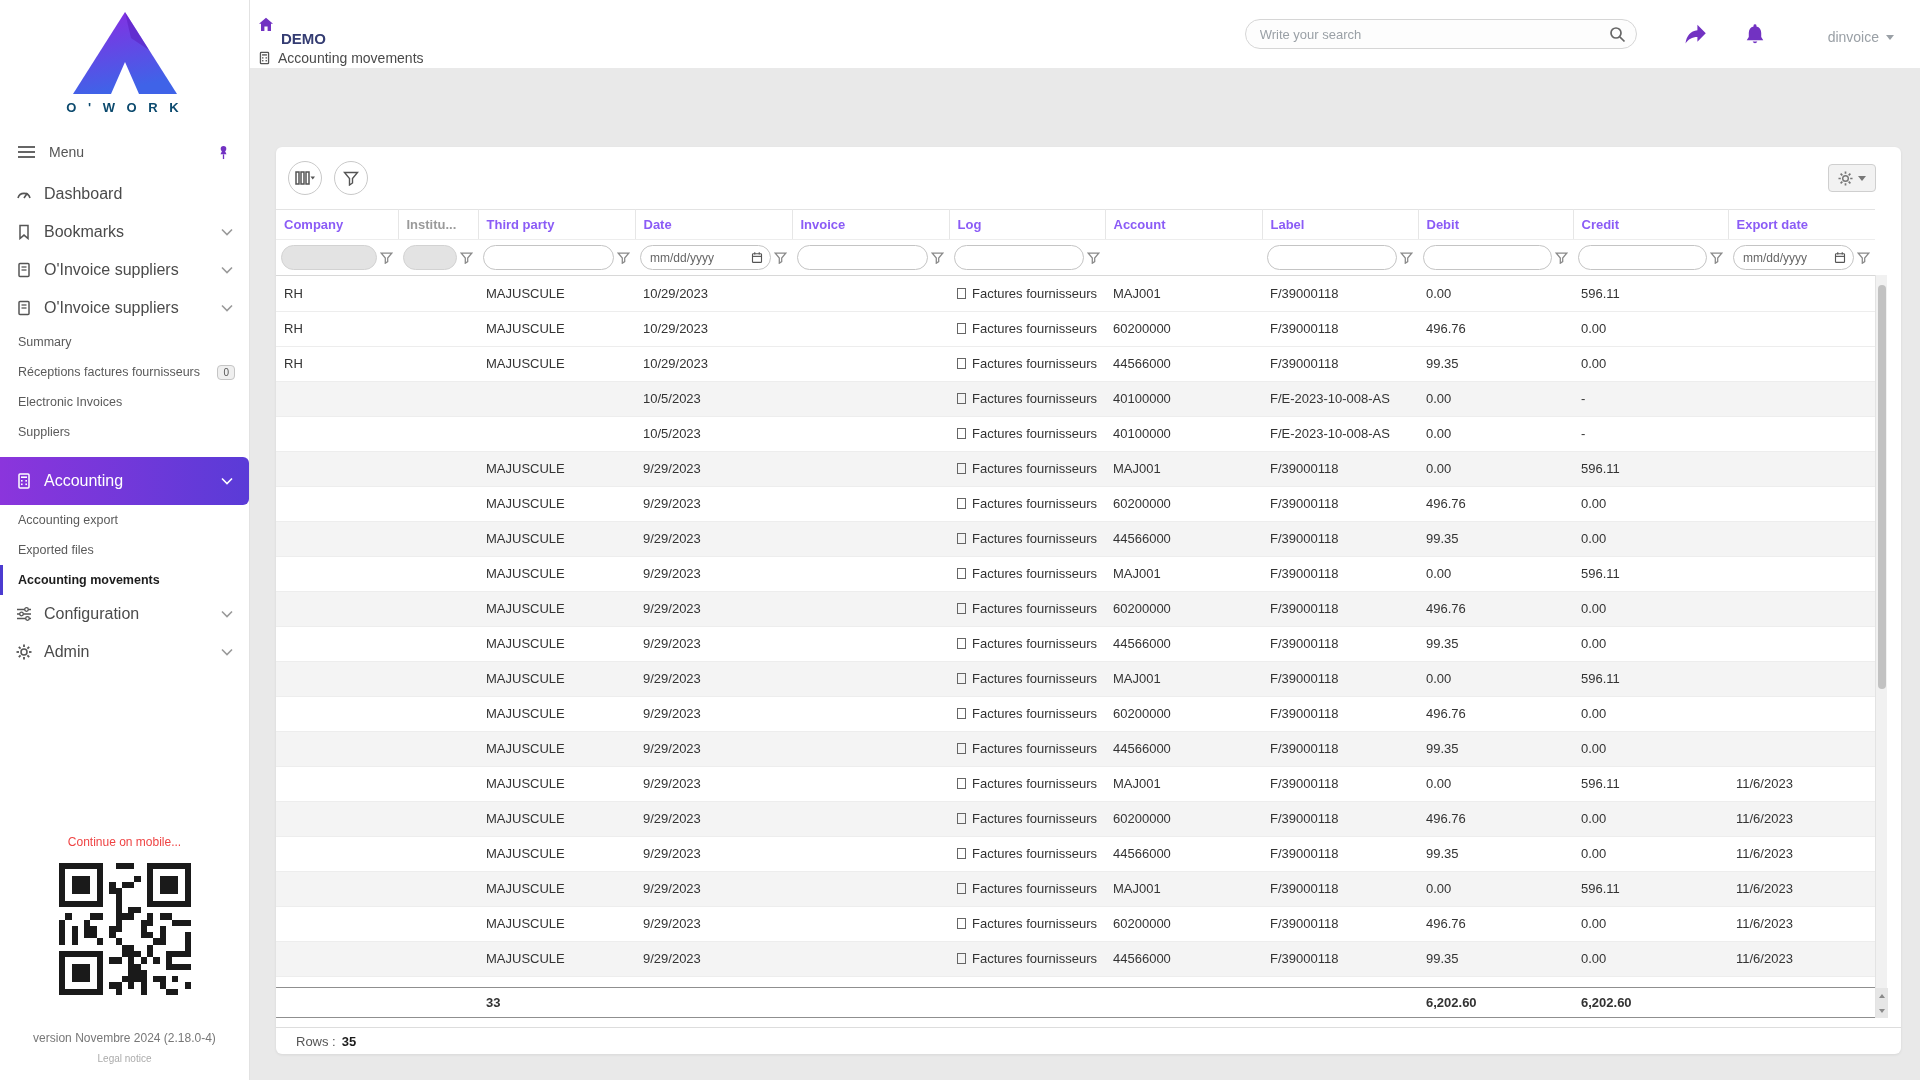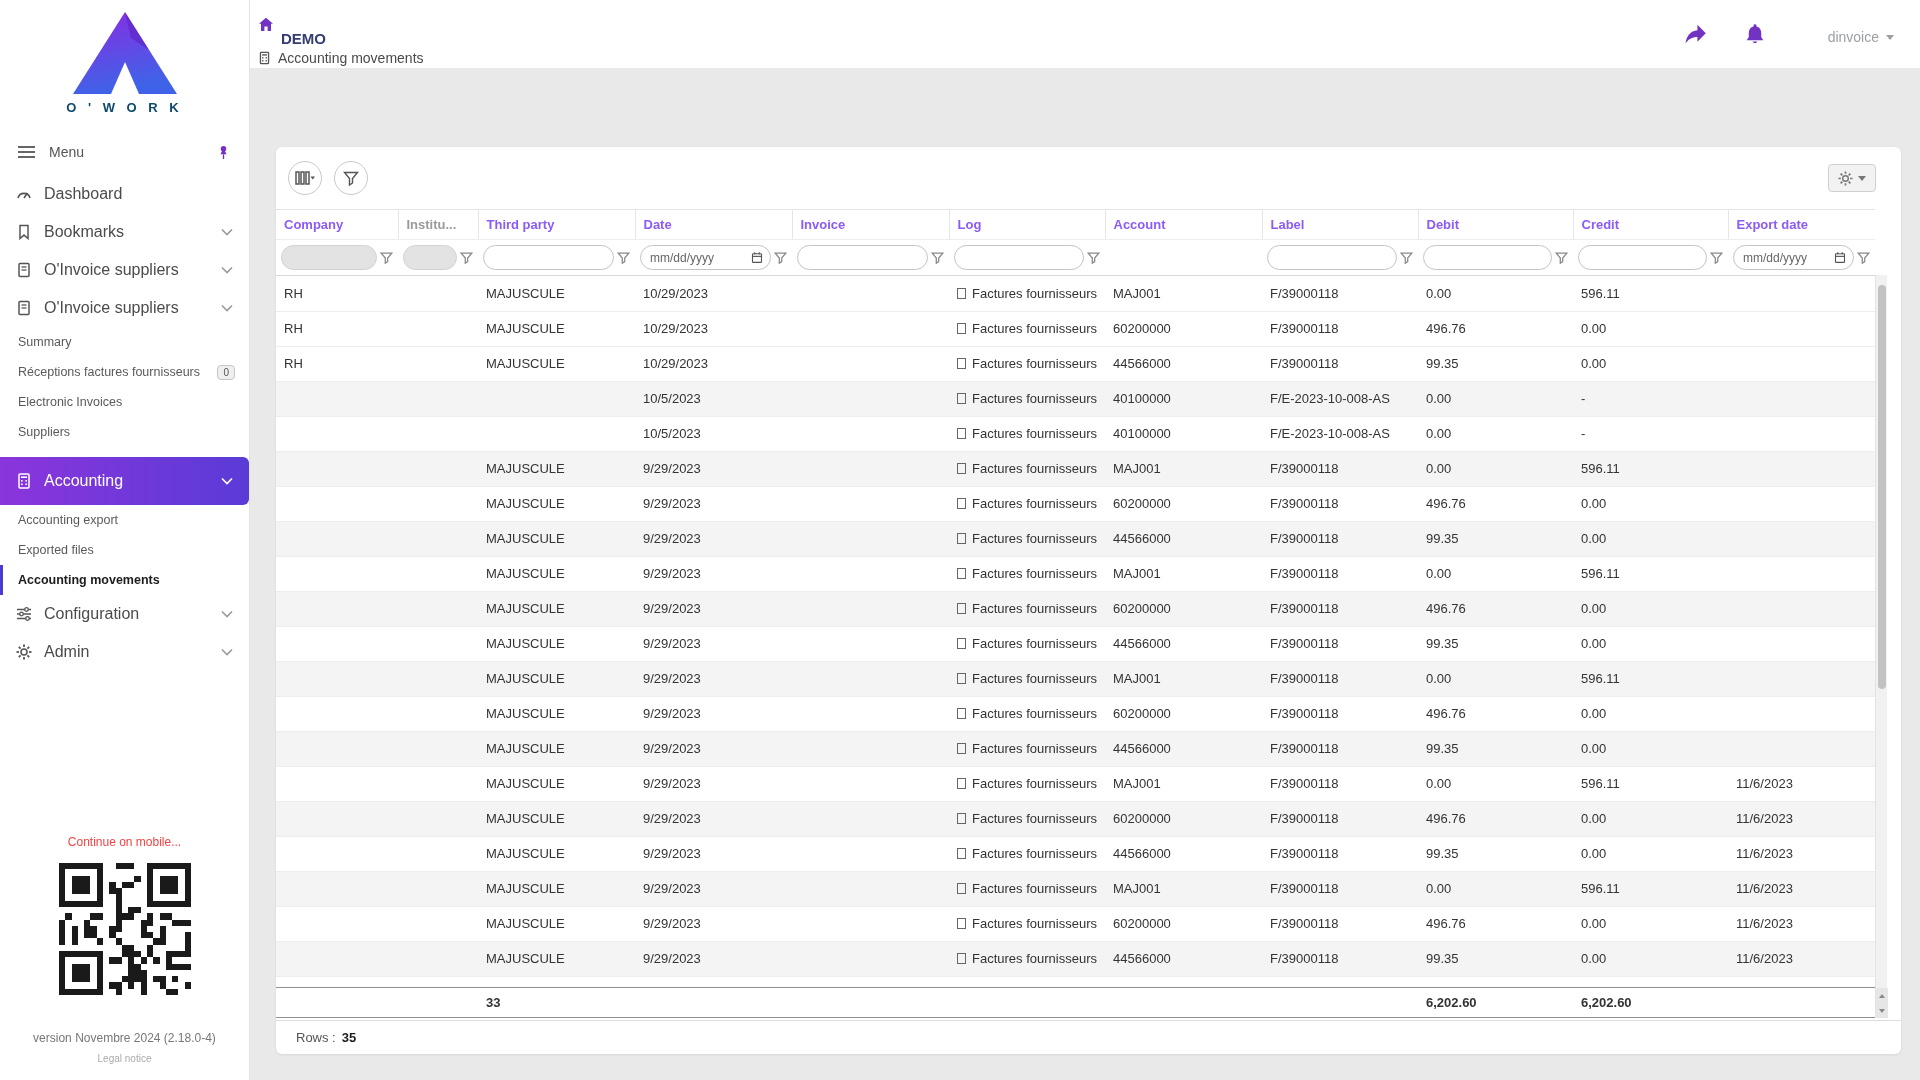--- a/index.html
+++ b/index.html
@@ -106,21 +106,21 @@
     border-radius:4px; cursor:pointer; }
   .varrow { position:absolute; left:0; width:12px; height:15px; background:#e6e6e6;
     display:flex; align-items:center; justify-content:center; cursor:pointer; }
   .varrow.up { bottom:15px; }
   .varrow.down { bottom:0; }
   .tri-up { width:0;height:0;border-left:3px solid transparent;border-right:3px solid transparent;
     border-bottom:4px solid #8a8a8a; }
   .tri-down { width:0;height:0;border-left:3px solid transparent;border-right:3px solid transparent;
     border-top:4px solid #8a8a8a; }
 
-  .card-footer { margin-top:auto; border-top:1px solid #ddd; height:34px; display:flex;
+  .card-footer { margin-top:auto; border-top:1px solid #ddd; height:27px; display:flex;
     align-items:center; padding-left:20px; font-size:13px; color:#555; }
   .card-footer b { color:#1c1c1c; margin-left:6px; }
 </style>
 </head>
 <body>
 
 <div class="app">
 
   <aside class="sidebar">
     <div class="logo-wrap">
@@ -420,20 +420,27 @@
                 <rect x="5" y="10.5" width="1.7" height="1.7"></rect>
                 <rect x="9.3" y="10.5" width="1.7" height="1.7"></rect>
               </g>
           </svg>
           <span class="breadcrumb">Accounting movements</span>
         </div>
       </div>
 
       <div class="topbar-spacer"></div>
 
+      <div class="search-box">
+        <input type="text" placeholder="Write your search" style="">
+        <svg width="17" height="17" viewBox="0 0 17 17">
+          <circle cx="7" cy="7" r="5" fill="none" stroke="#666" stroke-width="1.7"></circle>
+          <line x1="10.8" y1="10.8" x2="15.5" y2="15.5" stroke="#666" stroke-width="1.7"></line>
+        </svg>
+      </div>
 
       <button class="icon-btn share-btn">
         <svg width="25" height="22" viewBox="0 0 16 15">
           <path d="M9.3 1.2 L15 7 L9.3 12.8 V9.5 C5.6 9.5 3.1 11 1.2 14 C1.8 8.9 4.6 5.5 9.3 5 Z" fill="#7232c2"></path>
         </svg>
       </button>
 
       <button class="icon-btn bell-btn">
         <svg width="22" height="23" viewBox="0 0 16 17">
           <path d="M8 1 a1.1 1.1 0 0 1 1.1 1.1 v.5 C11.4 3.1 12.6 5 12.6 7.3 v3 l1.5 2.4 H1.9 L3.4 10.3 v-3 C3.4 5 4.6 3.1 6.9 2.6 v-.5 A1.1 1.1 0 0 1 8 1 Z" fill="#7232c2"></path>

